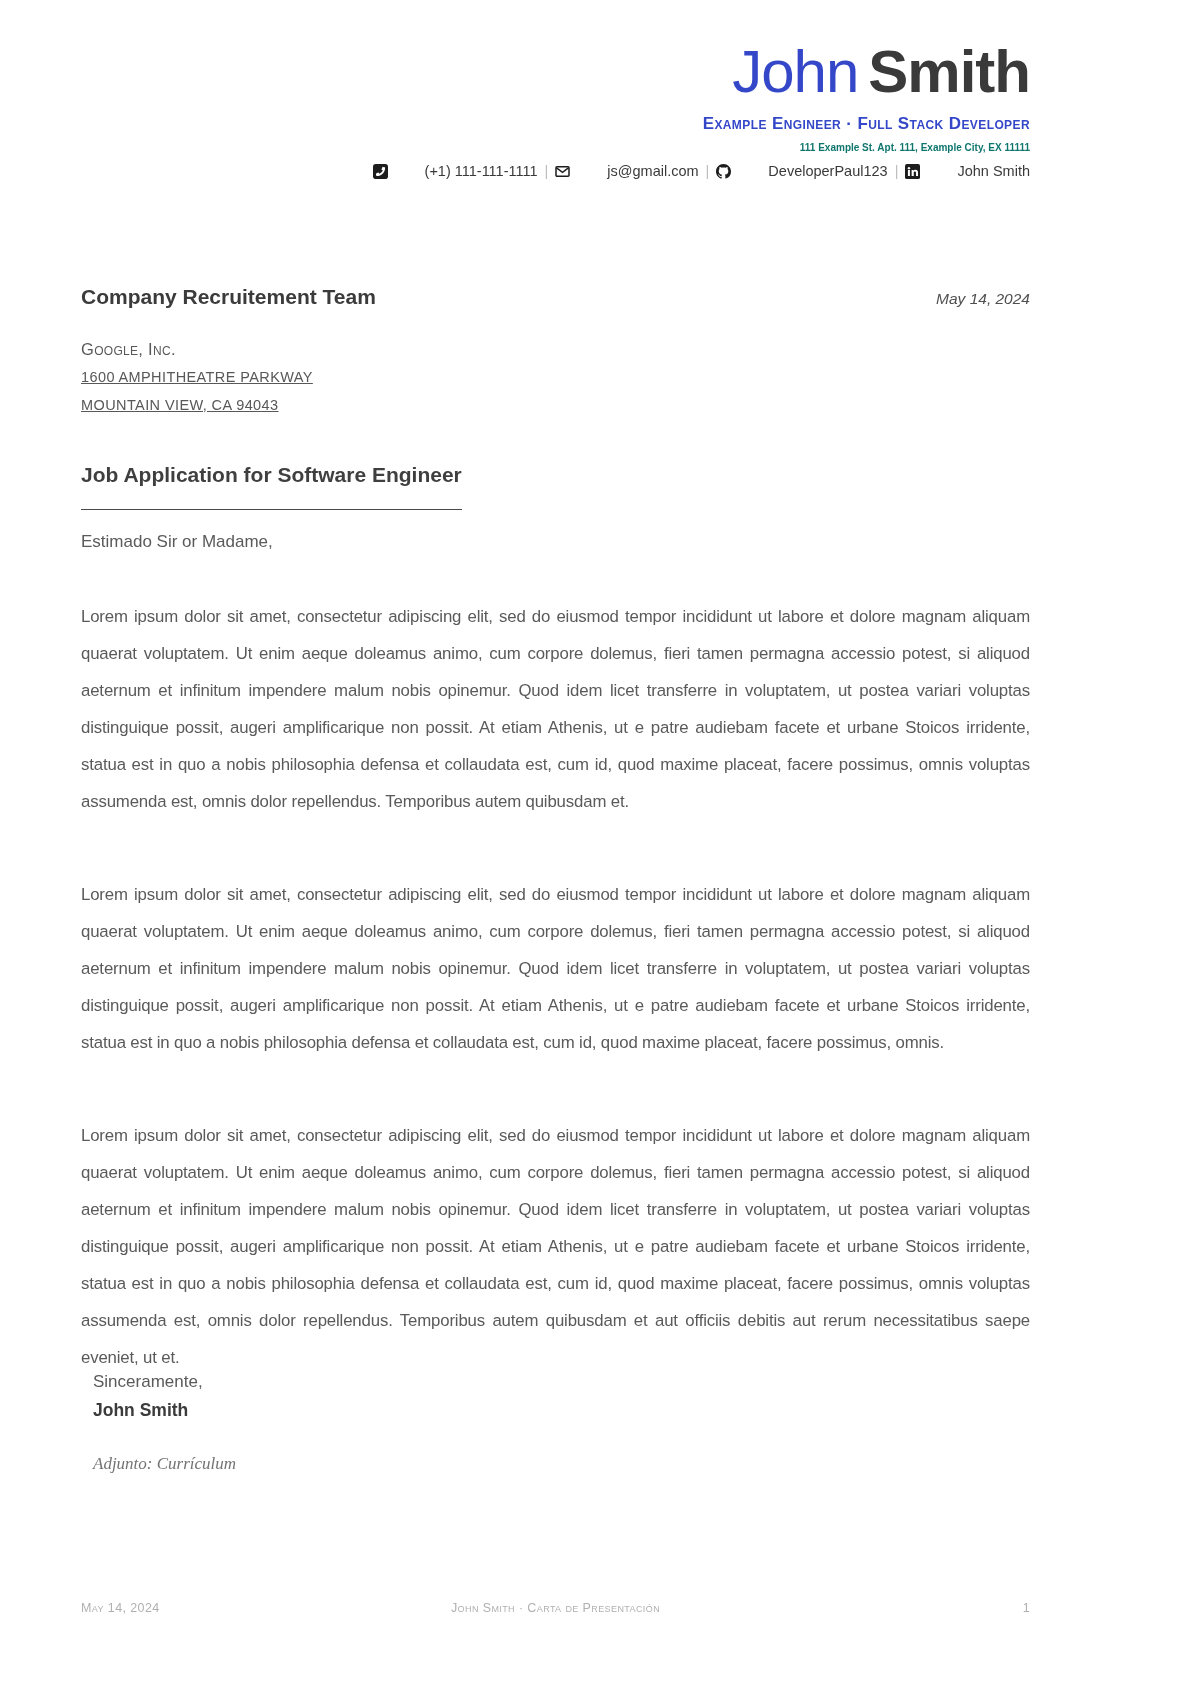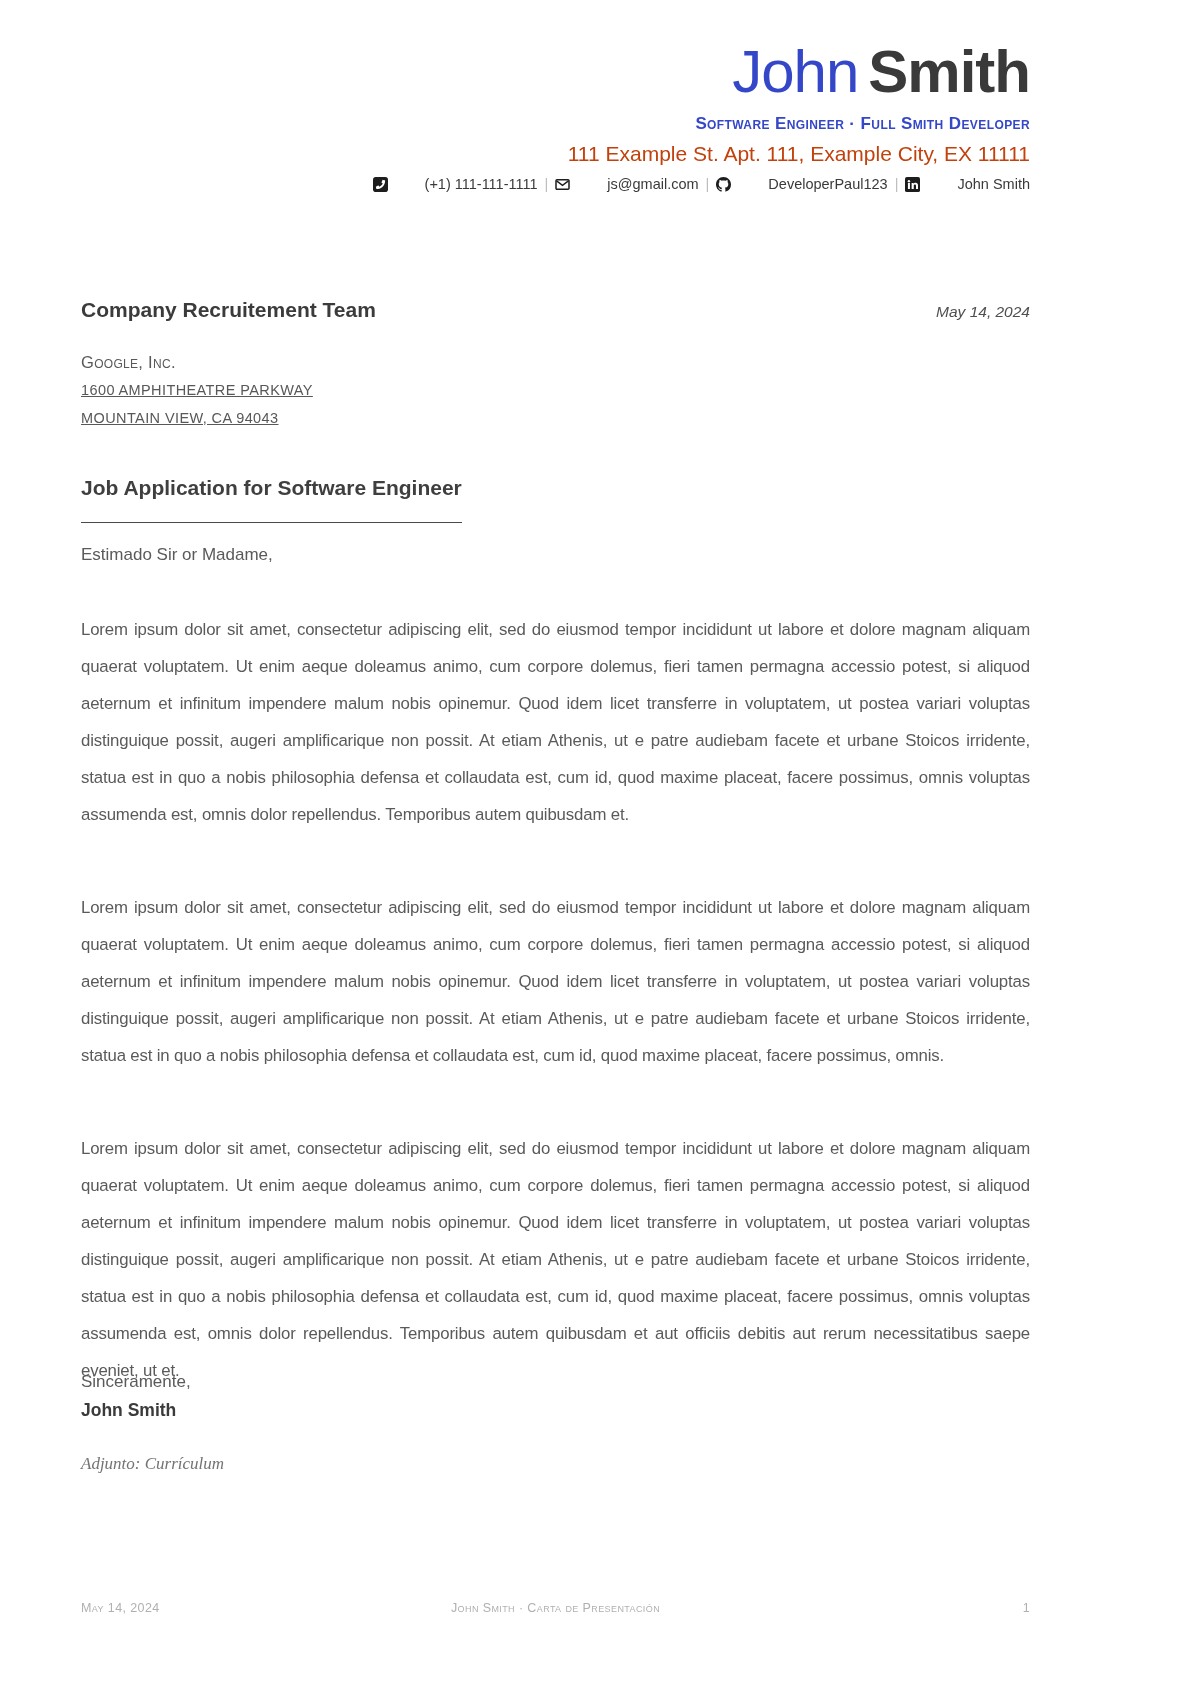--- a/index.html
+++ b/index.html
@@ -23,23 +23,23 @@
   .position {
     margin-top: 12px;
     color: #3447c9;
     font-variant: small-caps;
     font-weight: 600;
     font-size: 17px;
     letter-spacing: 0.4px;
   }
   .hdr-address {
     margin-top: 8px;
-    font-weight: 400;
-    color: #c2410c;
-    font-size: 21px;
+    font-weight: 700;
+    color: #0f766e;
+    font-size: 10px;
   }
   .contacts {
     margin-top: 10px;
     display: flex;
     justify-content: flex-end;
     align-items: center;
     font-size: 14.5px;
     color: #3a3a3a;
   }
   .contact-item { display: inline-flex; align-items: center; gap: 32px; }
@@ -72,21 +72,21 @@
   .body-text p {
     margin: 0 0 56px 0;
     font-size: 16.8px;
     letter-spacing: -0.15px;
     line-height: 37px;
     text-align: justify;
     color: #5a5a5a;
   }
 
   
-  .closing-block { position: absolute; left: 81px; top: 1372px; }
+  .closing-block { position: absolute; left: 93px; top: 1372px; }
   .closing { font-size: 17px; color: #5a5a5a; }
   .signature { margin-top: 8px; font-size: 17.5px; font-weight: 700; color: #3b3b3b; }
   .enclosure { margin-top: 33px; font-size: 17px; font-style: italic; color: #737373; font-family: Liberation Serif, serif; }
 
   
   .page-footer {
     position: absolute;
     left: 81px;
     right: 161px;
     top: 1601px;
@@ -103,21 +103,21 @@
 </head>
 <body>
 
 <div class="page">
   <div class="content">
 
     <div class="hdr">
       <div class="name">
         <span class="first">John</span><span class="last">Smith</span>
       </div>
-      <div class="position">Software Engineer · Full Smith Developer</div>
+      <div class="position">Example Engineer · Full Stack Developer</div>
       <div class="hdr-address">111 Example St. Apt. 111, Example City, EX 11111</div>
 
       <div class="contacts">
         <span class="contact-item">
           <svg class="icon icon-dark" viewBox="0 0 24 24" aria-hidden="true">
             <rect x="0" y="0" width="24" height="24" rx="4.5" fill="currentColor"></rect>
             <path fill="#ffffff" transform="translate(4.6,4.6) scale(0.0289)" d="M493.4 24.6l-104-24c-11.3-2.6-22.9 3.3-27.5 13.9l-48 112c-4.2 9.8-1.4 21.3 6.9 28l60.6 49.6c-36 76.7-98.9 140.5-177.2 177.2l-49.6-60.6c-6.8-8.3-18.2-11.1-28-6.9l-112 48C3.9 366.5-2 378.1.6 389.4l24 104C27.1 504.2 36.7 512 48 512c256.1 0 464-207.5 464-464 0-11.2-7.7-20.9-18.6-23.4z"></path>
           </svg>
           <span>(+1) 111-111-1111</span>
         </span>

